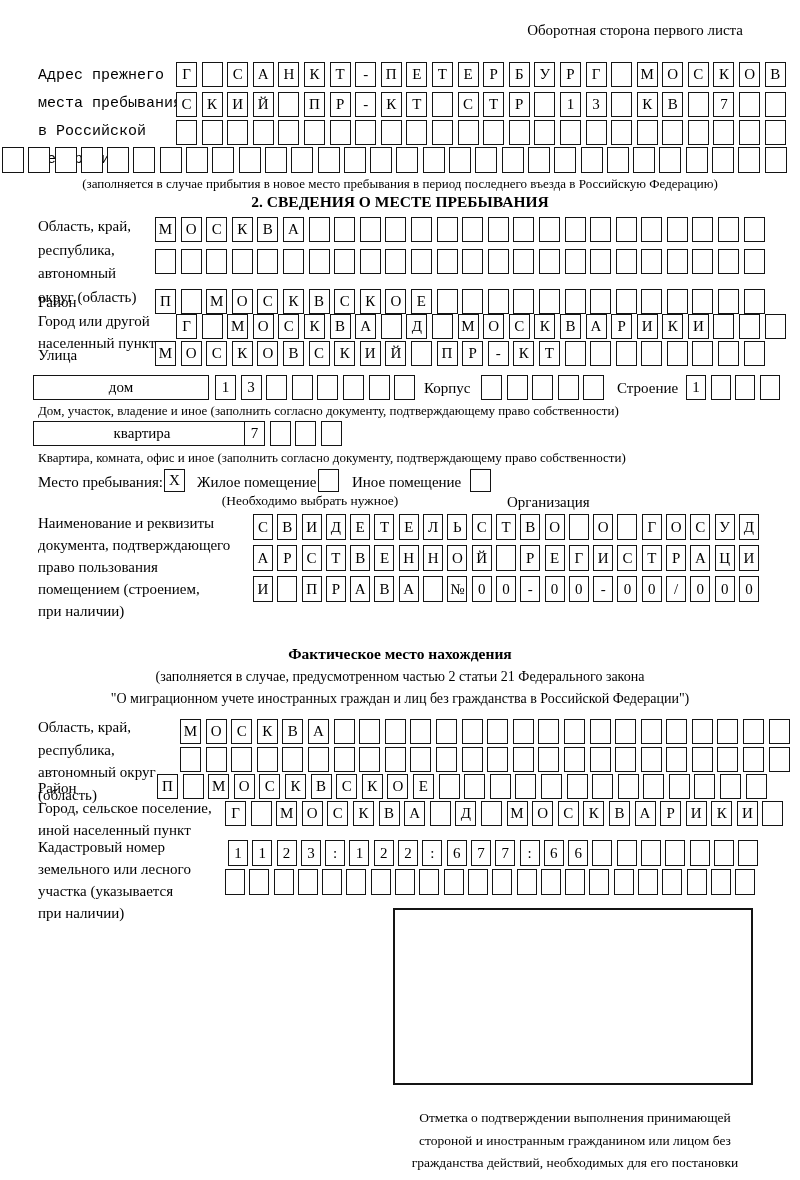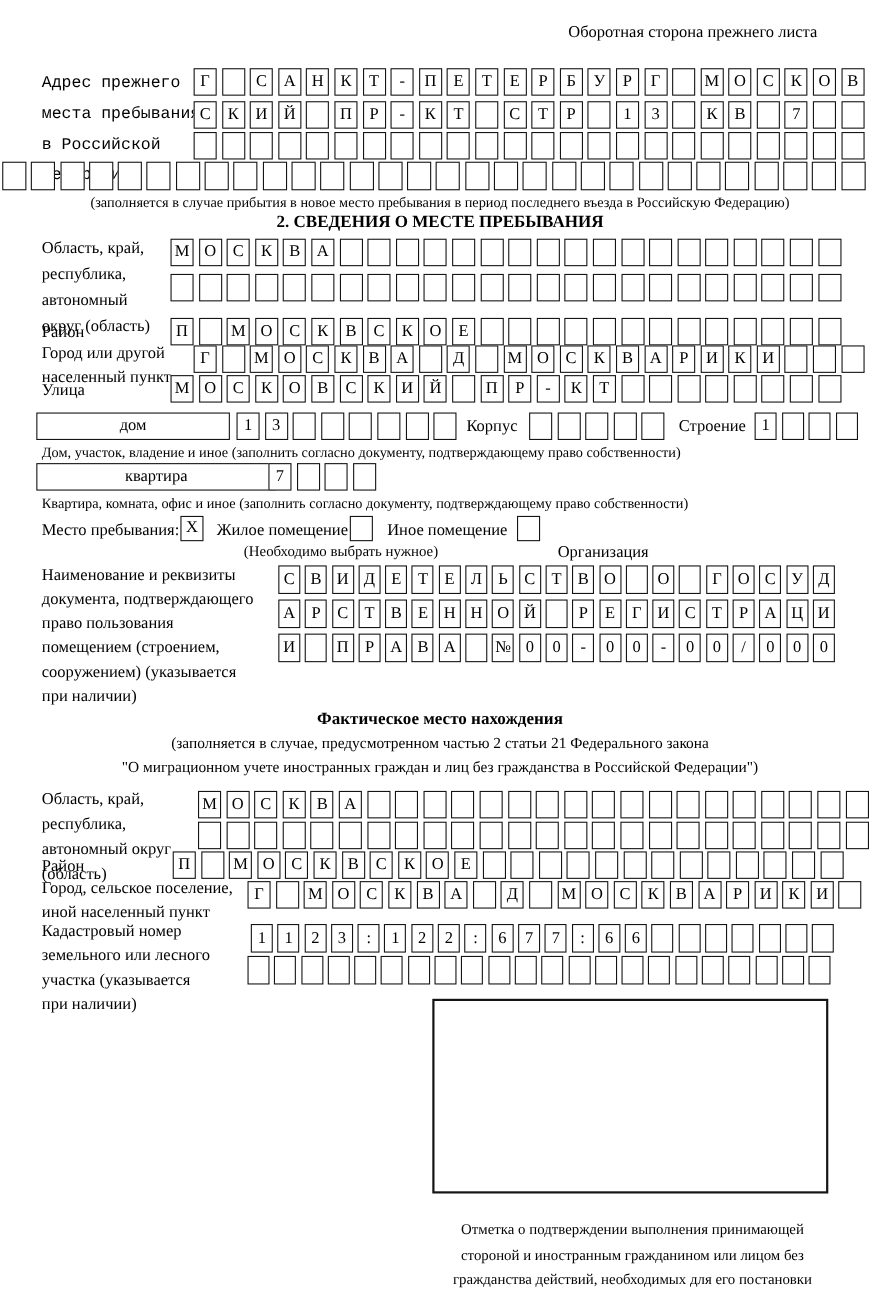--- a/index.html
+++ b/index.html
@@ -33,21 +33,21 @@
     display:flex;align-items:center;justify-content:center;font-size:15px;background:#fff;
   }
   .stampbox{position:absolute;left:393px;top:908px;width:360px;height:177px;border:2px solid #141414;box-sizing:border-box;background:#fff;}
   .stampnote{position:absolute;left:373px;top:1091px;width:404px;text-align:center;font-size:13.5px;line-height:22.5px;margin-top:16px;}
 </style>
 </head>
 <body>
 
 <div class="page">
 
-  <div class="abs" style="right:57px;top:22px;font-size:15px;">Оборотная сторона прежнего листа</div>
+  <div class="abs" style="right:57px;top:22px;font-size:15px;">Оборотная сторона первого листа</div>
 
   <div class="lbl" style="left:38px;top:62px;line-height:28px;font-family:Liberation Mono, monospace;">
     <div>Адрес прежнего</div>
     <div>места пребывания</div>
     <div>в Российской</div>
     <div>Федерации</div>
   </div>
   <div class="cellrow" style="left:176px;top:62px;">
       <span class="cell">Г</span>
       <span class="cell"></span>
@@ -352,21 +352,20 @@
   <div class="lbl" style="left:352px;top:471px;">Иное помещение</div>
   <div class="cbox" style="left:470px;top:469px;"></div>
   <div class="lbl" style="left:507px;top:471px;margin-top:20px;">Организация</div>
   <div class="abs small" style="left:110px;top:493px;width:400px;text-align:center;font-size:13.5px;">(Необходимо выбрать нужное)</div>
 
   <div class="lbl" style="left:38px;top:512px;line-height:22px;">
     <div>Наименование и реквизиты</div>
     <div>документа, подтверждающего</div>
     <div>право пользования</div>
     <div>помещением (строением,</div>
-    <div>сооружением) (указывается</div>
     <div>при наличии)</div>
   </div>
   <div class="cellrow narrow" style="left:253px;top:514px;">
       <span class="cell">С</span>
       <span class="cell">В</span>
       <span class="cell">И</span>
       <span class="cell">Д</span>
       <span class="cell">Е</span>
       <span class="cell">Т</span>
       <span class="cell">Е</span>

